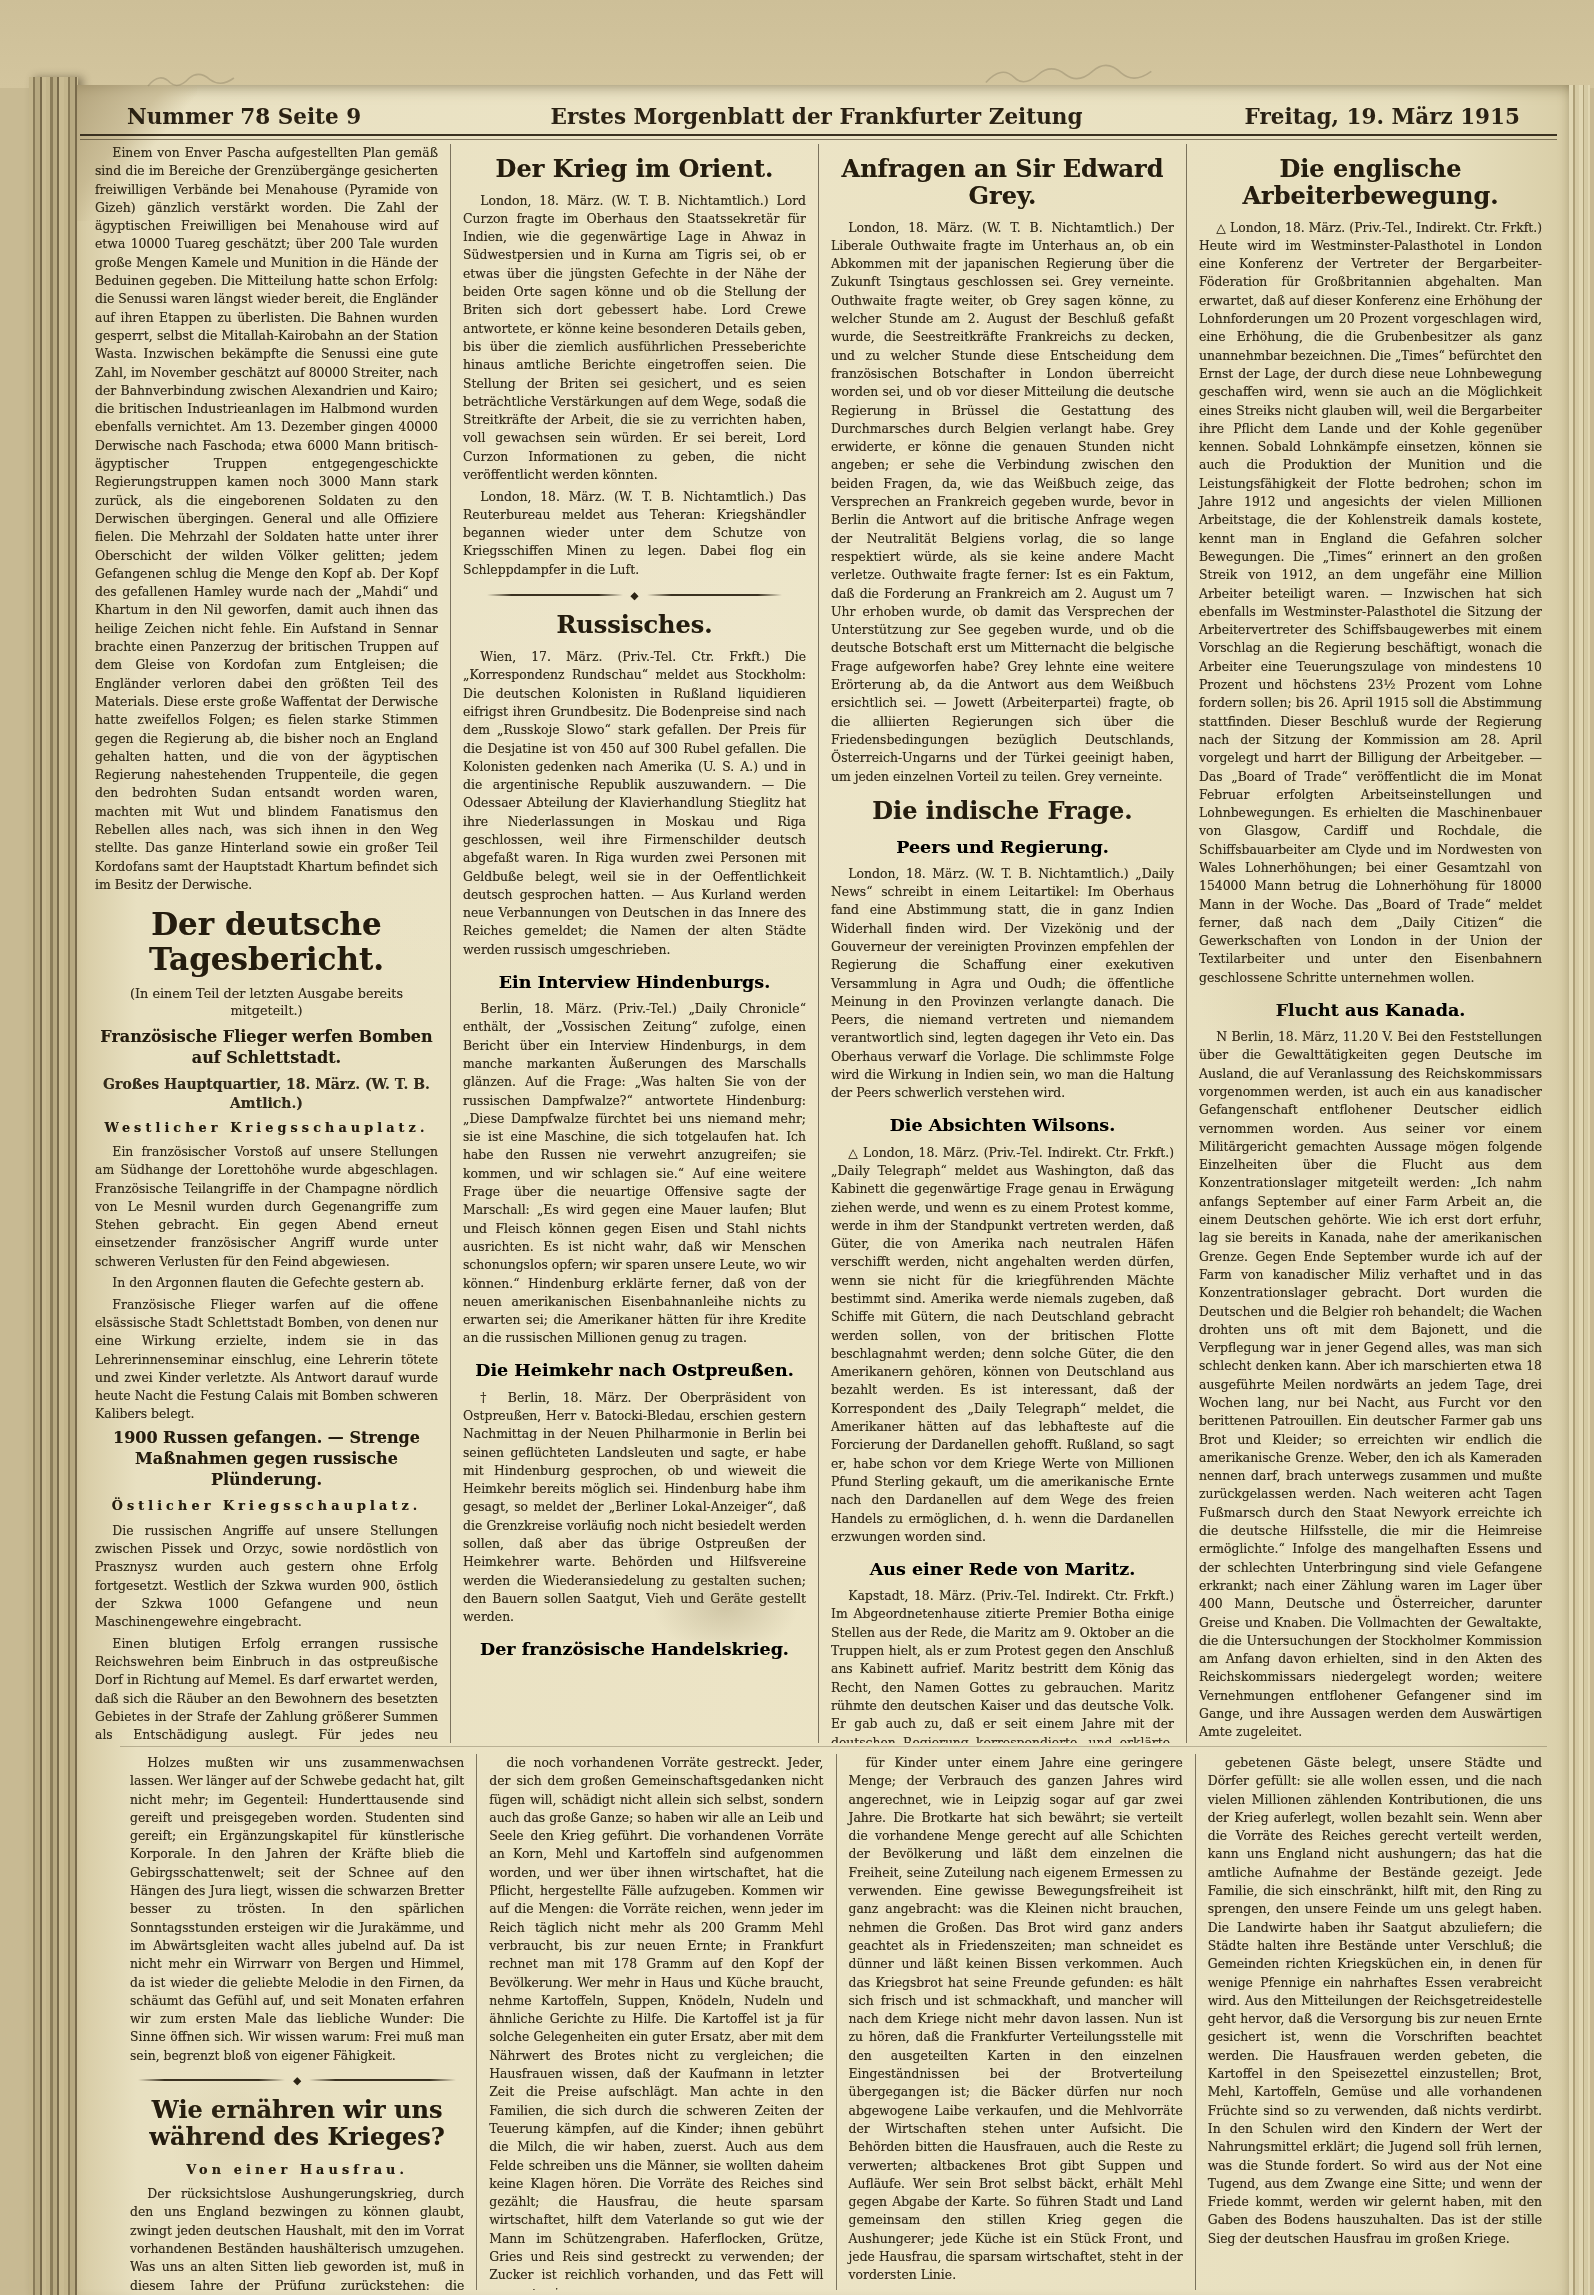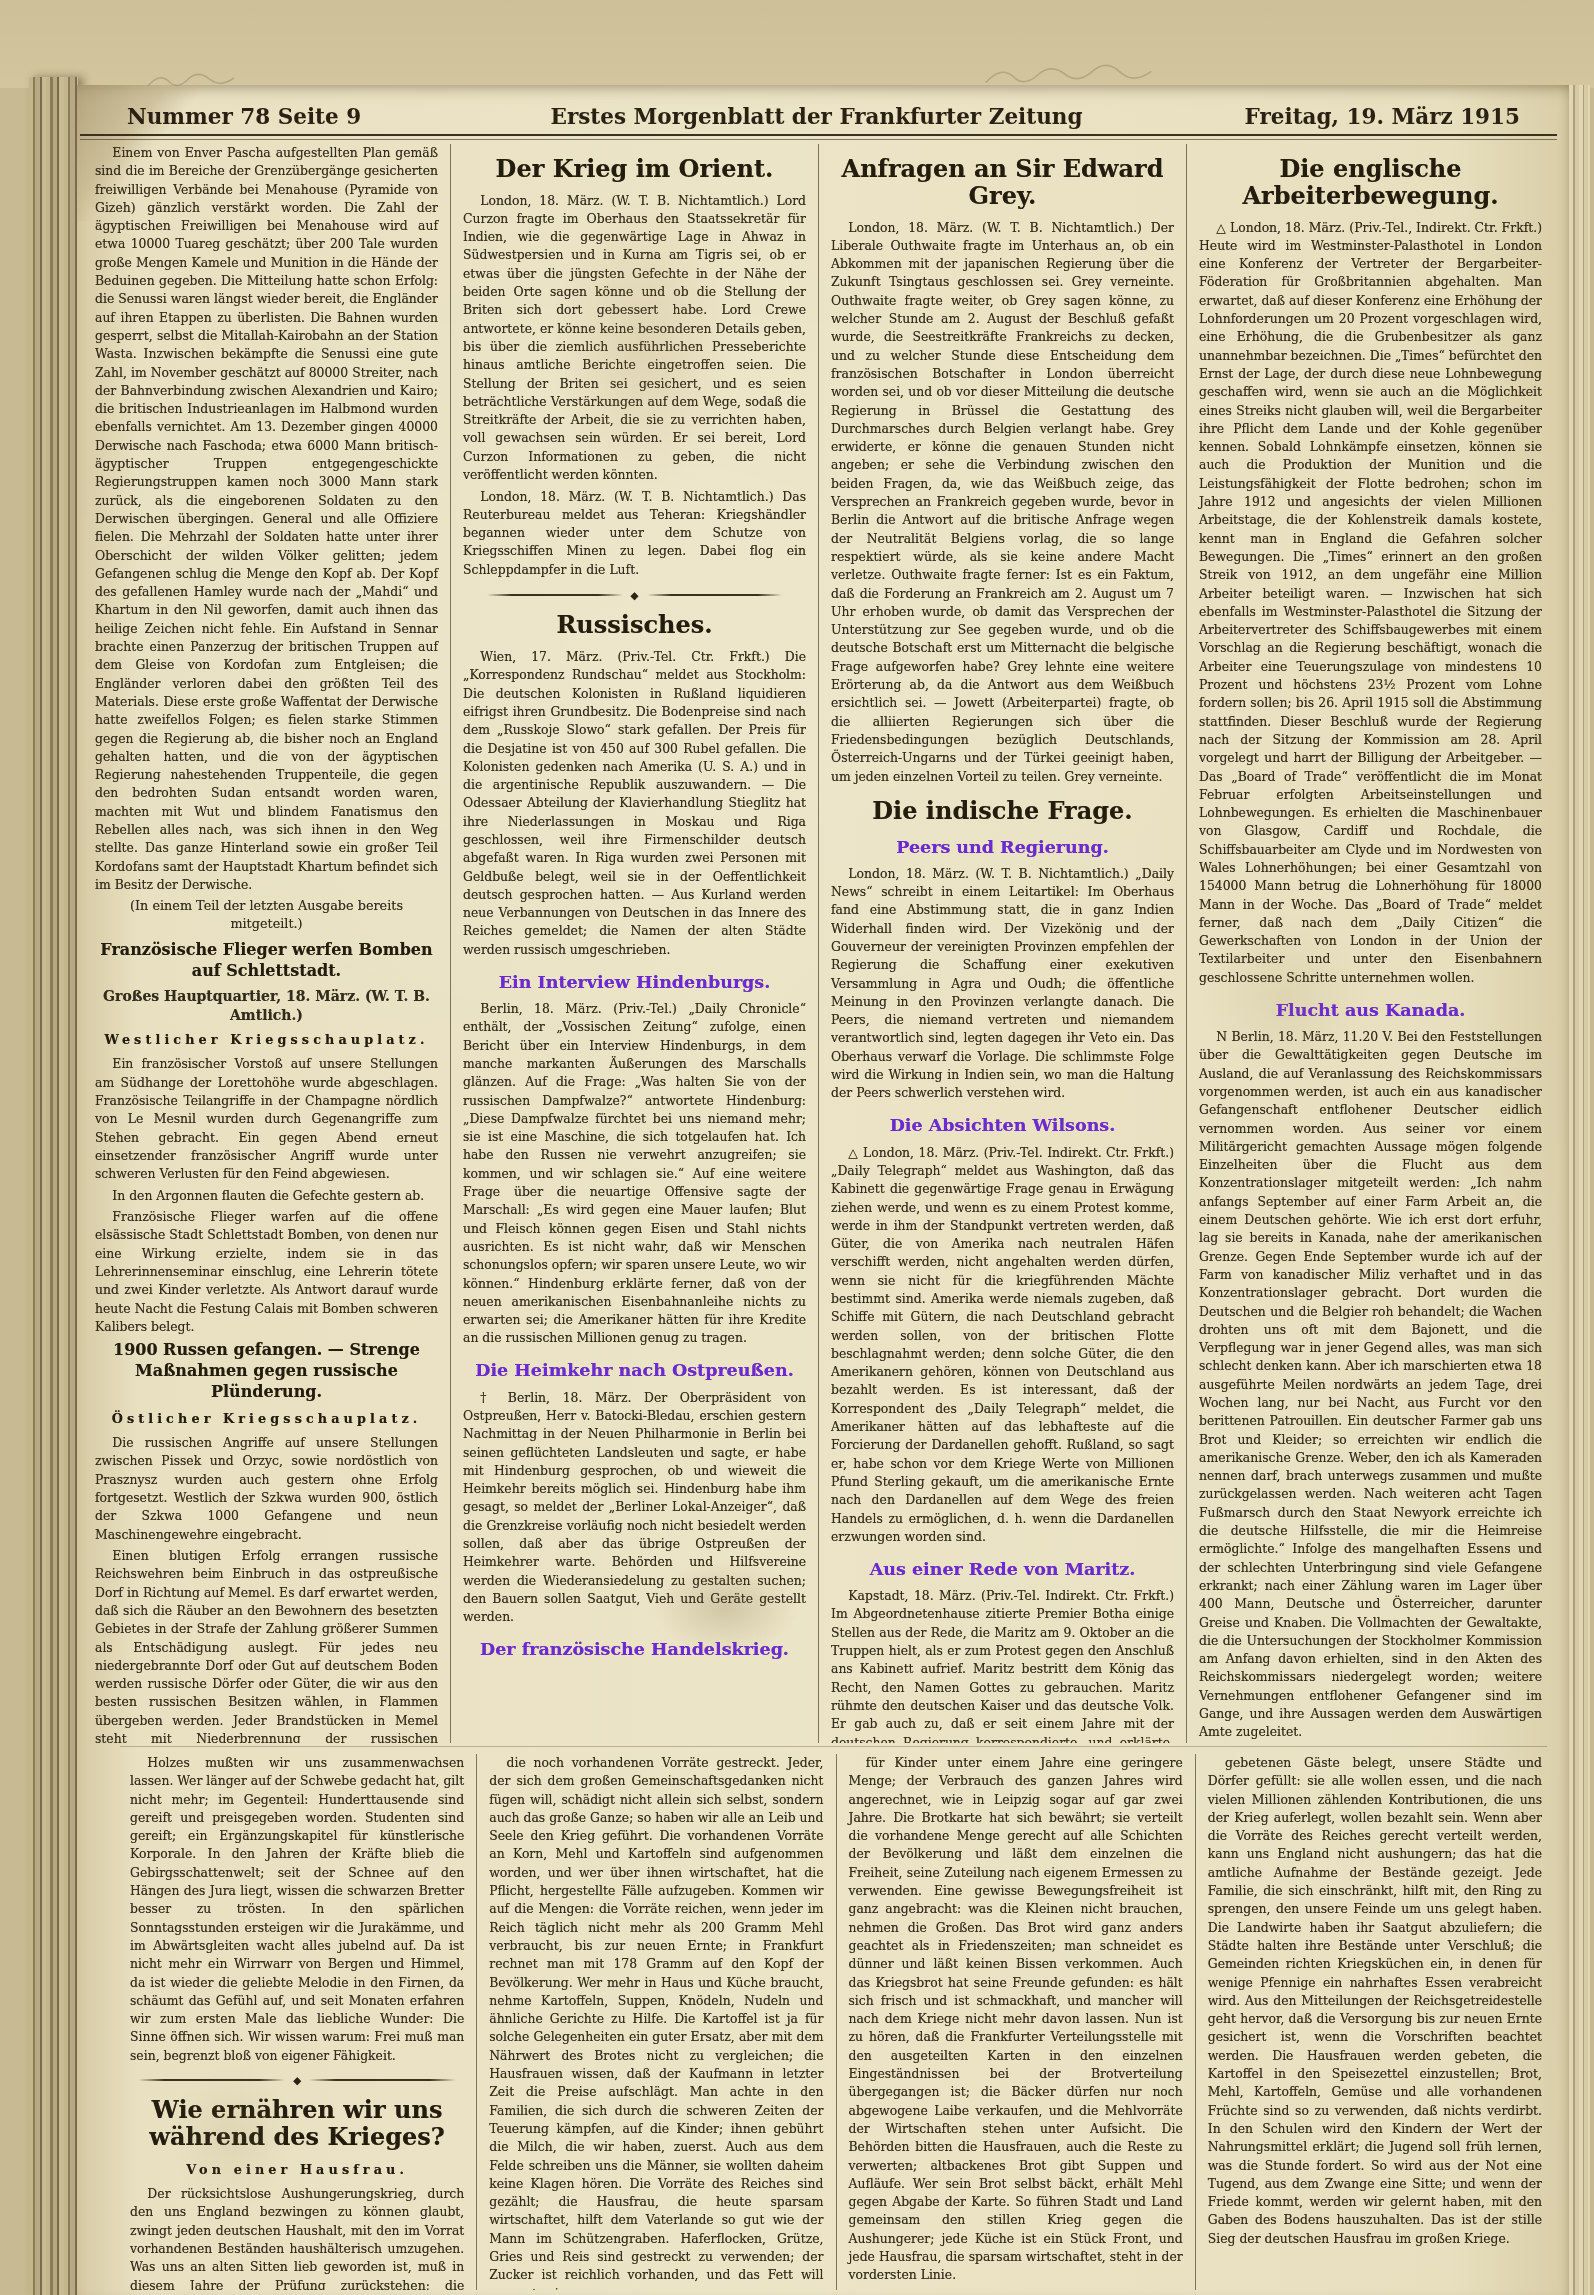--- a/index.html
+++ b/index.html
@@ -39,21 +39,21 @@
   .cols{position:absolute;display:flex;align-items:stretch;}
   .cols.upper{left:83px;right:41px;top:144px;height:1599px;}
   .cols.lower{left:118px;right:41px;top:1754px;height:536px;}
   .section-divider{position:absolute;left:120px;right:48px;top:1746px;height:0;border-top:0.8px solid rgba(70,58,35,.30);}
   .col{flex:1 1 0;padding:0 12px;overflow:hidden;color:#332b1b;}
   .col + .col{border-left:0.8px solid rgba(48,40,25,.6);}
   .blk{text-shadow:0 0 0.4px rgba(55,42,20,.55);}
   .blk.body{font-size:12.4px;line-height:18.3px;text-align:justify;text-indent:1.4em;margin:0 0 3.2px 0;}
   .blk.h1{font-size:24px;line-height:27px;font-weight:bold;text-align:center;margin:11px 0 9.6px;color:#241c0e;}
   .blk.h1xl{font-size:31px;line-height:35px;font-weight:bold;text-align:center;margin:12.8px 0 8px;color:#241c0e;}
-  .blk.h2{font-size:17.5px;line-height:21px;font-weight:bold;text-align:center;margin:12.8px 0 7.2px;color:#6d28d9;}
+  .blk.h2{font-size:17.5px;line-height:21px;font-weight:bold;text-align:center;margin:12.8px 0 7.2px;color:#000000;}
   .blk.note{font-size:12.8px;line-height:17.5px;text-align:center;margin:0 0 6.4px;}
   .blk.boldline{font-size:16px;line-height:21px;font-weight:bold;text-align:center;margin:1.6px 0 6.4px;color:#241c0e;}
   .blk.dateline{font-size:14px;line-height:19px;font-weight:bold;text-align:center;margin:0 0 4.8px;}
   .blk.sub{font-size:12.8px;line-height:19px;font-weight:bold;text-align:center;letter-spacing:.32em;margin:1.6px 0 6.4px;color:#241c0e;}
   .blk.orn,.blk.ornL{display:flex;align-items:center;gap:8px;margin:11px 24px;}
   .blk.ornL{margin:9.6px 8px;}
   .blk.orn i,.blk.ornL i{flex:1;height:1.6px;background:linear-gradient(90deg,transparent,#3a3120 18%,#3a3120 82%,transparent);}
   .blk.orn b,.blk.ornL b{font-size:10.4px;color:#2c2414;line-height:1;}
 </style>
 </head>
@@ -76,20 +76,21 @@
   <div class="masthead">
     <span class="c">Erstes Morgenblatt der Frankfurter Zeitung</span>
     <span class="l">Nummer 78  Seite 9</span>
     <span class="r">Freitag, 19. März 1915</span>
   </div>
   <div class="head-rule"></div>
 
   <div class="cols upper">
     <div class="col">
         <div class="blk body">Einem von Enver Pascha aufgestellten Plan gemäß sind die im Bereiche der Grenzübergänge gesicherten freiwilligen Verbände bei Menahouse (Pyramide von Gizeh) gänzlich verstärkt worden. Die Zahl der ägyptischen Freiwilligen bei Menahouse wird auf etwa 10000 Tuareg geschätzt; über 200 Tale wurden große Mengen Kamele und Munition in die Hände der Beduinen gegeben. Die Mitteilung hatte schon Erfolg: die Senussi waren längst wieder bereit, die Engländer auf ihren Etappen zu überlisten. Die Bahnen wurden gesperrt, selbst die Mitallah-Kairobahn an der Station Wasta. Inzwischen bekämpfte die Senussi eine gute Zahl, im November geschätzt auf 80000 Streiter, nach der Bahnverbindung zwischen Alexandrien und Kairo; die britischen Industrieanlagen im Halbmond wurden ebenfalls vernichtet. Am 13. Dezember gingen 40000 Derwische nach Faschoda; etwa 6000 Mann britisch-ägyptischer Truppen entgegengeschickte Regierungstruppen kamen noch 3000 Mann stark zurück, als die eingeborenen Soldaten zu den Derwischen übergingen. General und alle Offiziere fielen. Die Mehrzahl der Soldaten hatte unter ihrer Oberschicht der wilden Völker gelitten; jedem Gefangenen schlug die Menge den Kopf ab. Der Kopf des gefallenen Hamley wurde nach der „Mahdi“ und Khartum in den Nil geworfen, damit auch ihnen das heilige Zeichen nicht fehle. Ein Aufstand in Sennar brachte einen Panzerzug der britischen Truppen auf dem Gleise von Kordofan zum Entgleisen; die Engländer verloren dabei den größten Teil des Materials. Diese erste große Waffentat der Derwische hatte zweifellos Folgen; es fielen starke Stimmen gegen die Regierung ab, die bisher noch an England gehalten hatten, und die von der ägyptischen Regierung nahestehenden Truppenteile, die gegen den bedrohten Sudan entsandt worden waren, machten mit Wut und blindem Fanatismus den Rebellen alles nach, was sich ihnen in den Weg stellte. Das ganze Hinterland sowie ein großer Teil Kordofans samt der Hauptstadt Khartum befindet sich im Besitz der Derwische.</div>
+        <div class="blk h1xl">Der deutsche Tagesbericht.</div>
         <div class="blk note">(In einem Teil der letzten Ausgabe bereits mitgeteilt.)</div>
         <div class="blk boldline">Französische Flieger werfen Bomben auf Schlettstadt.</div>
         <div class="blk dateline">Großes Hauptquartier, 18. März. (W. T. B. Amtlich.)</div>
         <div class="blk sub">Westlicher Kriegsschauplatz.</div>
         <div class="blk body">Ein französischer Vorstoß auf unsere Stellungen am Südhange der Lorettohöhe wurde abgeschlagen. Französische Teilangriffe in der Champagne nördlich von Le Mesnil wurden durch Gegenangriffe zum Stehen gebracht. Ein gegen Abend erneut einsetzender französischer Angriff wurde unter schweren Verlusten für den Feind abgewiesen.</div>
         <div class="blk body">In den Argonnen flauten die Gefechte gestern ab.</div>
         <div class="blk body">Französische Flieger warfen auf die offene elsässische Stadt Schlettstadt Bomben, von denen nur eine Wirkung erzielte, indem sie in das Lehrerinnenseminar einschlug, eine Lehrerin tötete und zwei Kinder verletzte. Als Antwort darauf wurde heute Nacht die Festung Calais mit Bomben schweren Kalibers belegt.</div>
         <div class="blk boldline">1900 Russen gefangen. — Strenge Maßnahmen gegen russische Plünderung.</div>
         <div class="blk sub">Östlicher Kriegsschauplatz.</div>
         <div class="blk body">Die russischen Angriffe auf unsere Stellungen zwischen Pissek und Orzyc, sowie nordöstlich von Prasznysz wurden auch gestern ohne Erfolg fortgesetzt. Westlich der Szkwa wurden 900, östlich der Szkwa 1000 Gefangene und neun Maschinengewehre eingebracht.</div>

